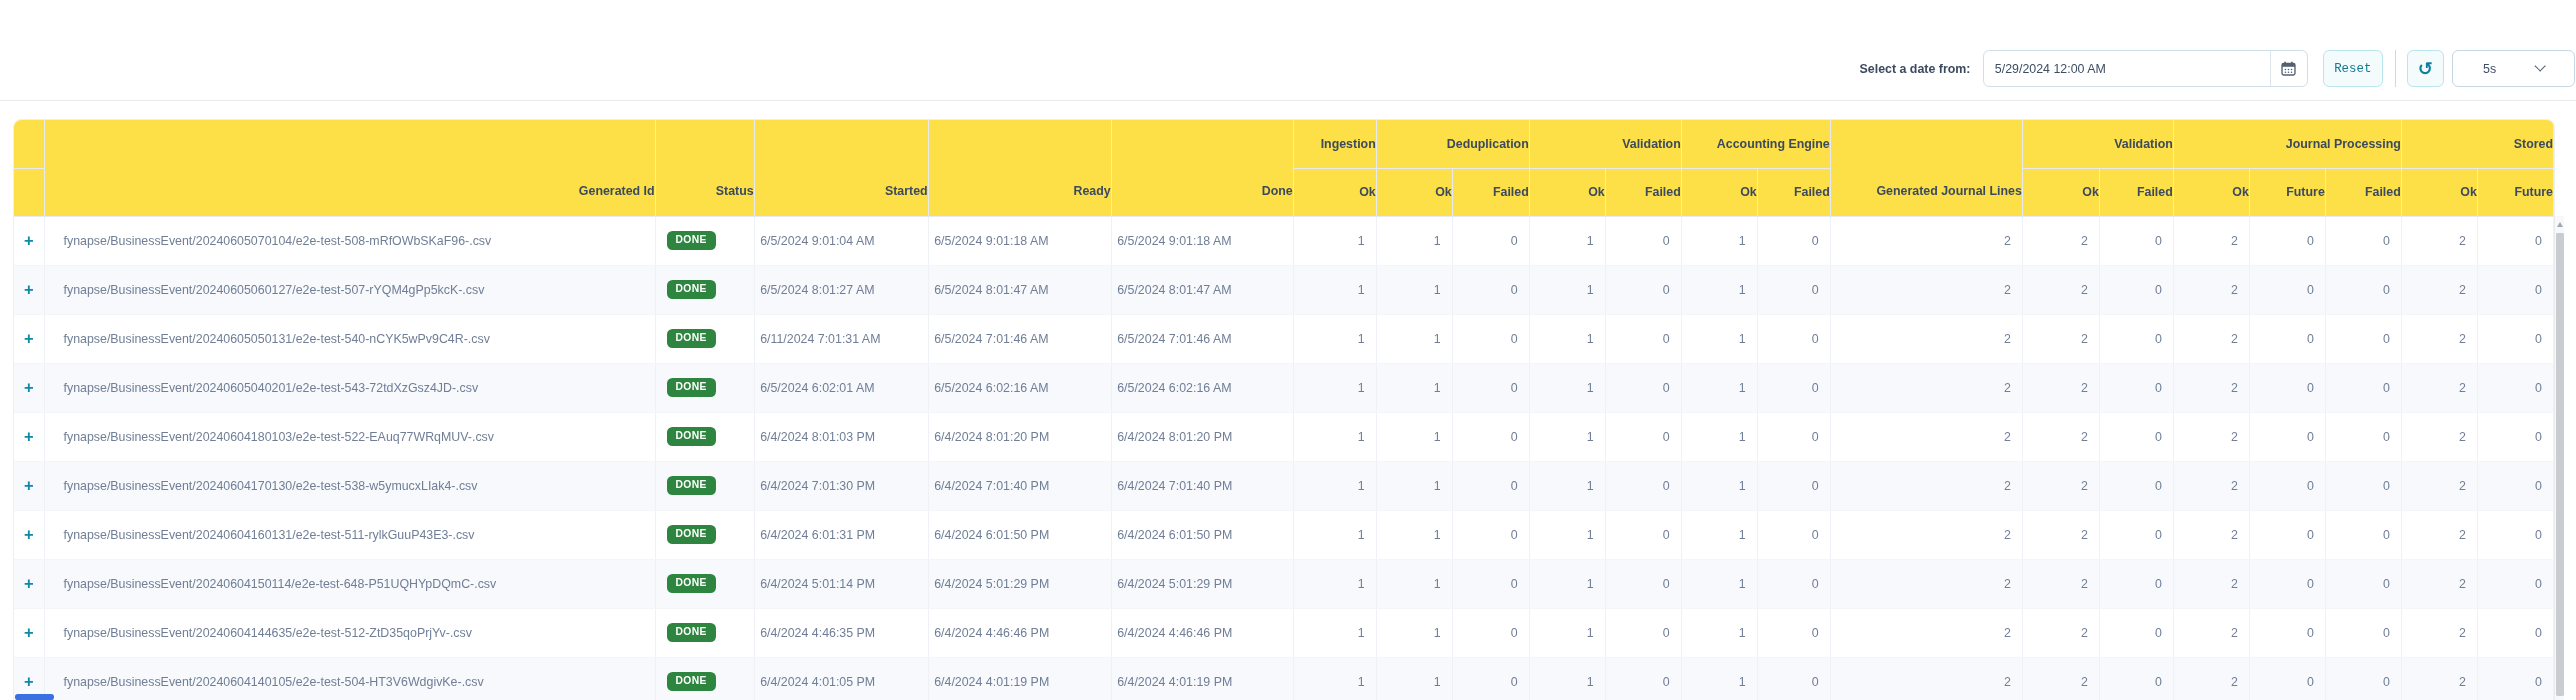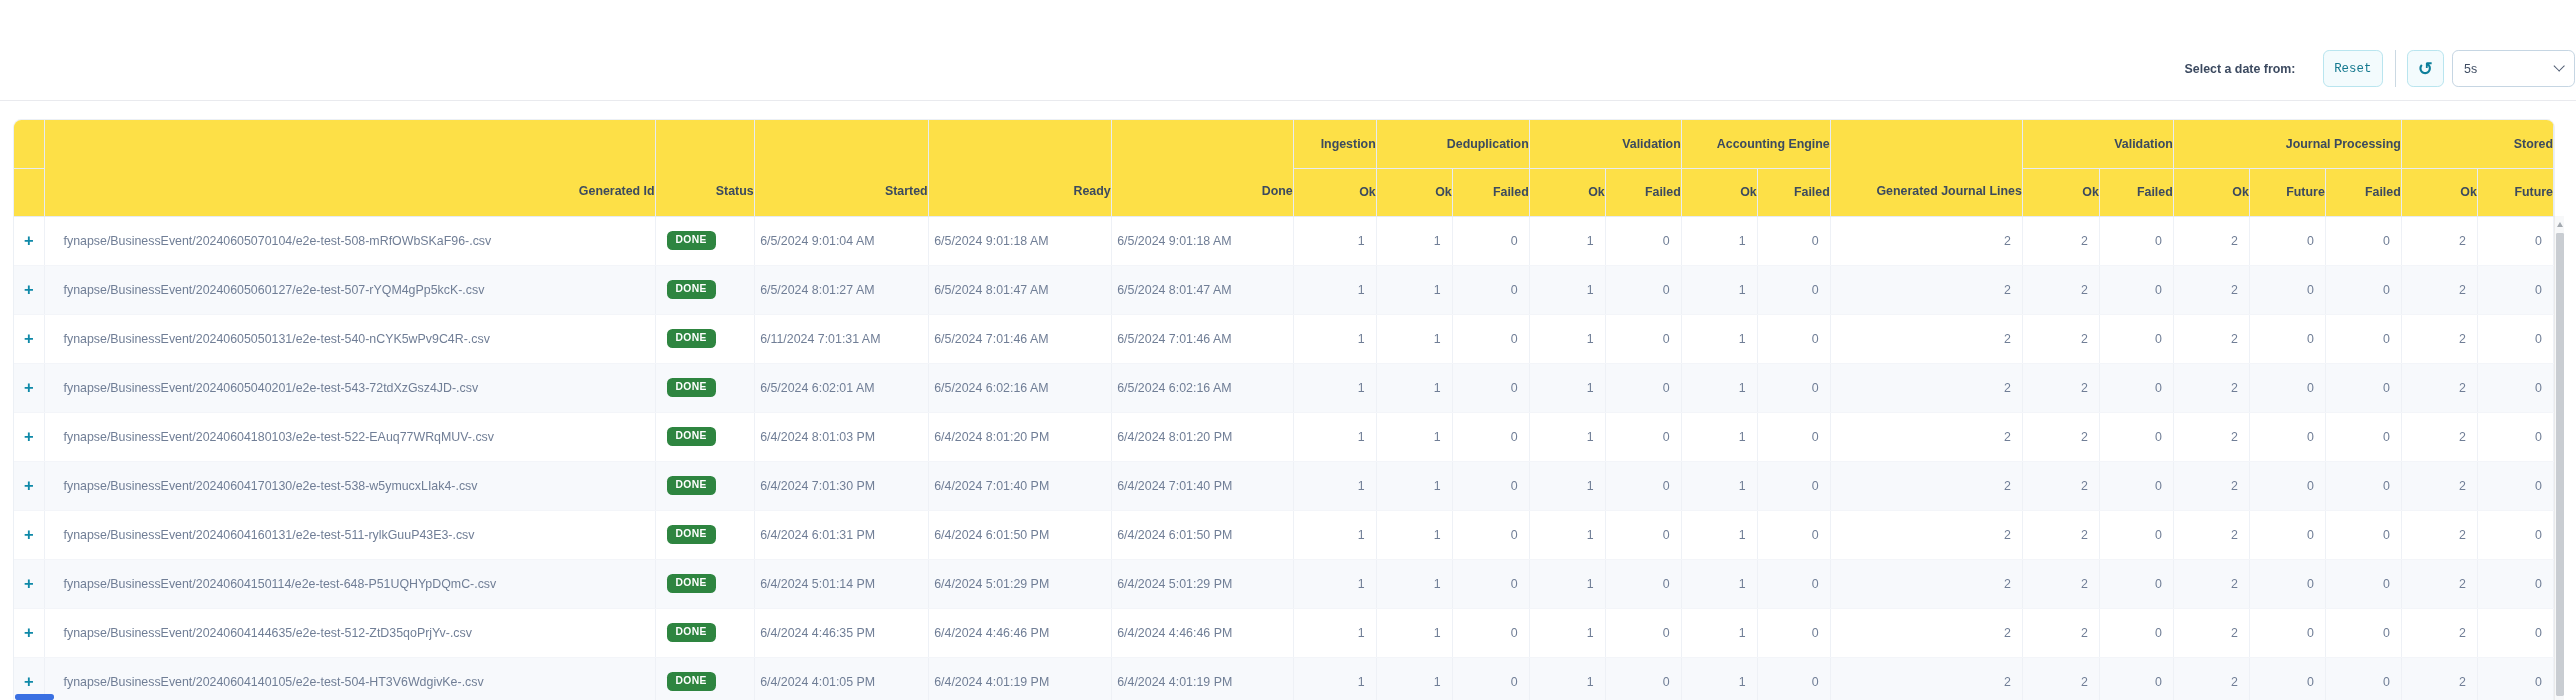--- a/index.html
+++ b/index.html
@@ -24,21 +24,21 @@
                border:0.7px solid #b9e5ef; border-radius:6.2px; color:#15798f; font-size:12.4px;
                cursor:pointer; font-family:Liberation Mono, monospace; }
   .v-divider { width:0.7px; height:37px; background:#cbd9e3; margin:0 11px 0 12.4px; }
   .btn-refresh { width:37px; height:37px; background:#f3fbfd; border:0.7px solid #b9e5ef;
                  border-radius:6.2px; color:#0d7f9b; cursor:pointer;
                  display:flex; align-items:center; justify-content:center; }
   .refresh-glyph { font-family:"DejaVu Sans",sans-serif; font-size:18px; font-weight:bold;
                    color:#0d7f9b; line-height:1; }
   .select-wrap { width:123px; height:37px; margin-left:8.3px; background:#fff;
                  border:0.7px solid #c6d6e3; border-radius:6.2px; display:flex; align-items:center;
-                 justify-content:space-between; padding:0 11px; cursor:pointer; }
+                 justify-content:space-between; padding:0 30px; cursor:pointer; }
   .select-value { font-size:12.4px; color:#3f4d63; }
   .chevron { width:8.3px; height:8.3px; border-right:1.7px solid #4d5a70;
              border-bottom:1.7px solid #4d5a70; transform:rotate(45deg) translate(-1.4px,-1.4px); }
 
   
   .table-wrap { position:absolute; left:13px; top:119px; width:2542px; height:582px;
                 overflow:hidden; border:0.7px solid #ecf0f5; border-bottom:none;
                 border-radius:8.3px 8.3px 0 0; background:#fff; }
   table { border-collapse:collapse; table-layout:fixed; width:2540px; }
   thead tr { height:48px; }
@@ -74,20 +74,38 @@
   .h-scroll-thumb { position:absolute; left:15px; top:694px; width:39px; height:6.2px;
                     background:#3a70e2; border-radius:2.8px; }
 </style>
 </head>
 <body>
 
 <div class="top-bar">
   <div class="controls">
     <span class="date-label">Select a date from:</span>
 
+    <div class="date-input-wrap">
+      <input class="date-input" type="text" readonly="" value="5/29/2024 12:00 AM" style="">
+      <div class="date-sep"></div>
+      <button class="cal-btn">
+        <svg width="15" height="15" viewBox="0 0 22 22">
+          <rect x="1.5" y="3.5" width="19" height="17" rx="2.5" fill="none" stroke="#556072" stroke-width="2"></rect>
+          <rect x="1.5" y="3.5" width="19" height="5" fill="#556072"></rect>
+          <line x1="6" y1="1" x2="6" y2="5" stroke="#556072" stroke-width="2.5"></line>
+          <line x1="16" y1="1" x2="16" y2="5" stroke="#556072" stroke-width="2.5"></line>
+          <circle cx="6.5" cy="12.5" r="1.2" fill="#556072"></circle>
+            <circle cx="11" cy="12.5" r="1.2" fill="#556072"></circle>
+            <circle cx="15.5" cy="12.5" r="1.2" fill="#556072"></circle>
+          <circle cx="6.5" cy="16.5" r="1.2" fill="#556072"></circle>
+            <circle cx="11" cy="16.5" r="1.2" fill="#556072"></circle>
+            <circle cx="15.5" cy="16.5" r="1.2" fill="#556072"></circle>
+        </svg>
+      </button>
+    </div>
 
     <button class="btn-reset">Reset</button>
 
     <div class="v-divider"></div>
 
     <button class="btn-refresh">
       <span class="refresh-glyph">↺</span>
     </button>
 
     <div class="select-wrap">

